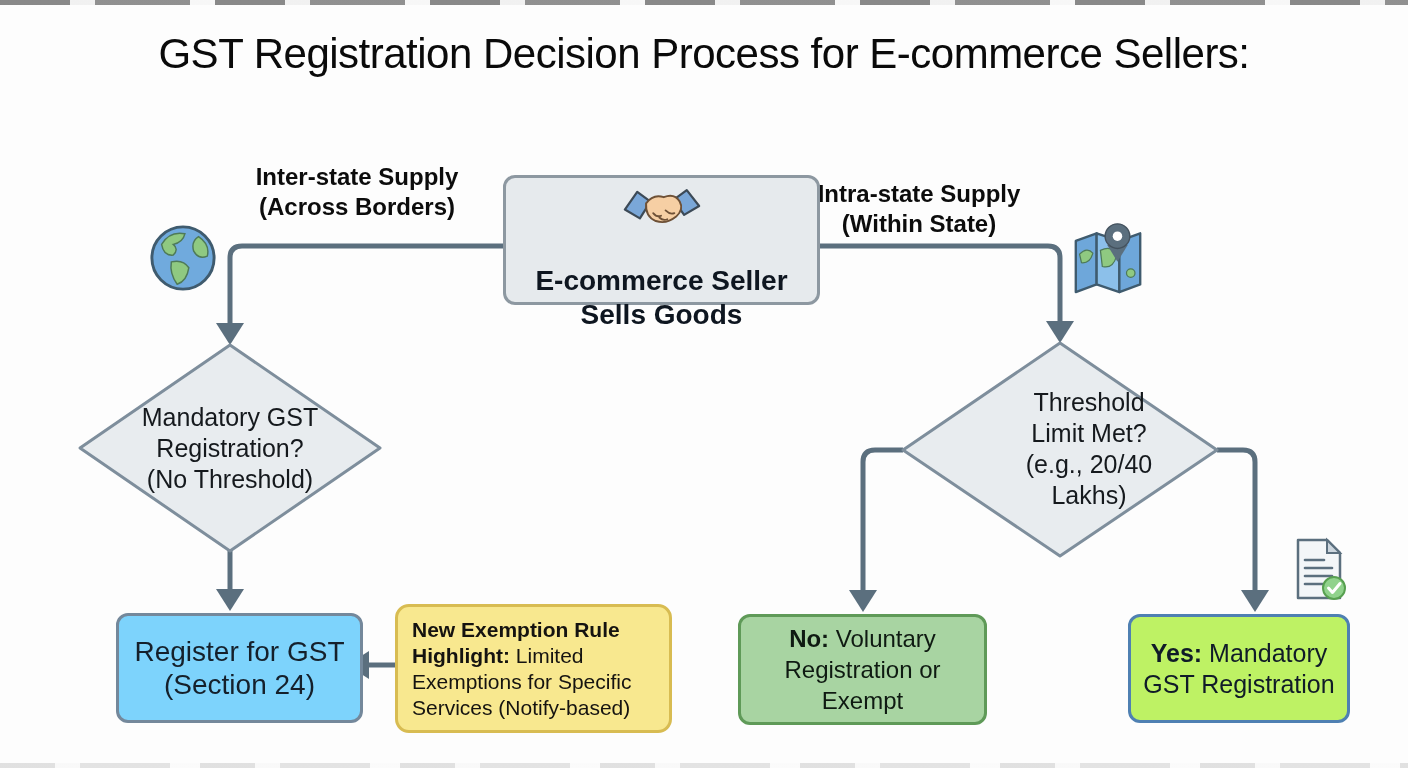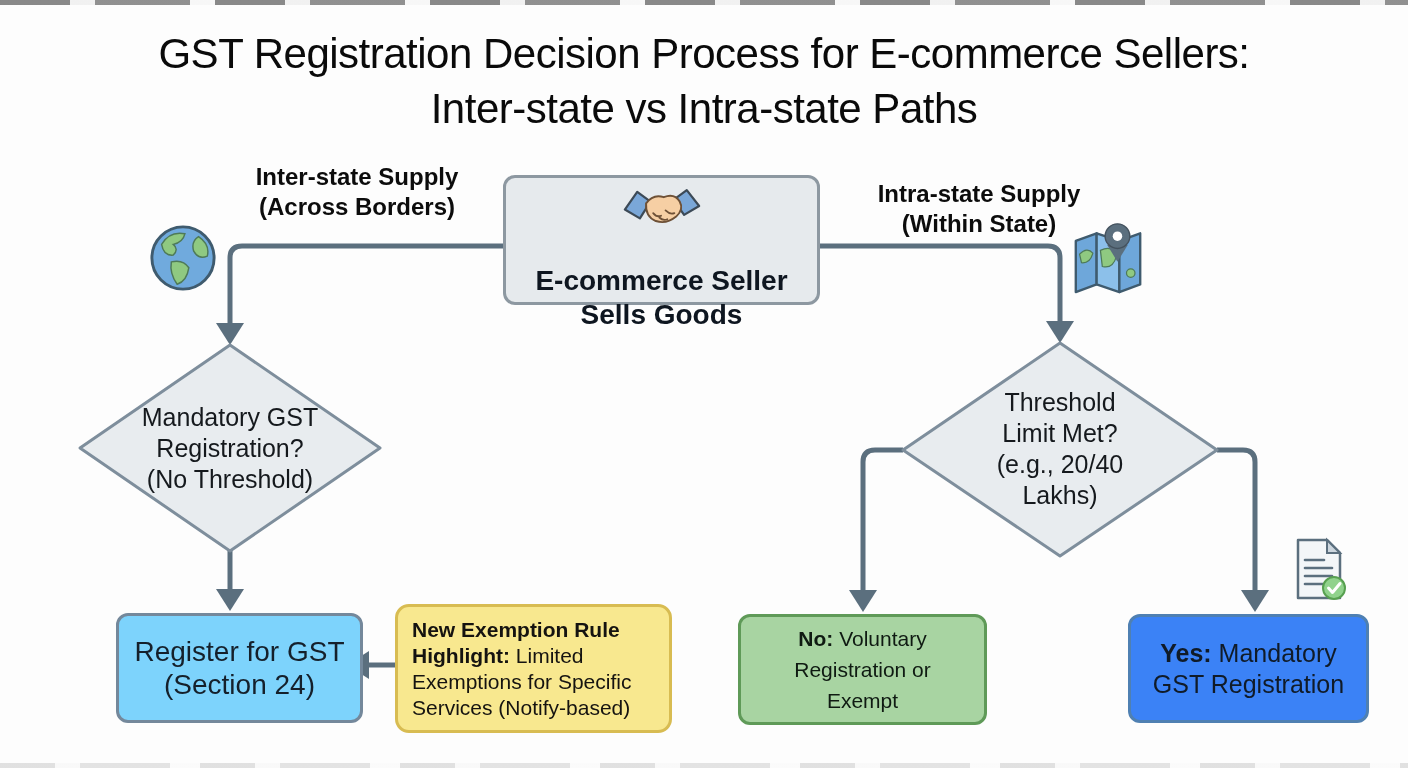--- a/index.html
+++ b/index.html
@@ -25,22 +25,22 @@
   .node{border-radius:12px;border:3px solid;box-sizing:border-box;display:flex;flex-direction:column;
         align-items:center;justify-content:center;text-align:center;white-space:pre-line;}
   .box-seller{left:503px;top:175px;width:317px;height:130px;background:#e6eaed;border-color:#8d98a1;
               font-weight:700;font-size:28px;line-height:34px;color:#0e1620;gap:1px;}
   .box-register{left:116px;top:613px;width:247px;height:110px;background:#7dd3fc;border-color:#74889b;
                 font-size:28px;line-height:33px;color:#15202b;}
   .box-note{left:395px;top:604px;width:277px;height:129px;background:#f8e88f;border-color:#d8bc52;border-radius:14px;
             align-items:flex-start;text-align:left;justify-content:center;padding:8px 14px;
             font-size:21px;line-height:26px;color:#151310;}
   .box-no{left:738px;top:614px;width:249px;height:111px;background:#a8d4a2;border-color:#5f9a58;
-          font-size:21px;line-height:31px;color:#0f1a12;}
-  .box-yes{left:1128px;top:614px;width:241px;height:109px;background:#3b82f6;border-color:#4f80b2;
+          font-size:24px;line-height:31px;color:#0f1a12;}
+  .box-yes{left:1128px;top:614px;width:222px;height:109px;background:#bef264;border-color:#4f80b2;
            font-size:25px;line-height:31px;color:#101b28;}
   .lead{font-weight:700;}
 
   .diamond-label{font-size:25px;line-height:31px;text-align:center;white-space:pre-line;color:#15191d;}
 
   svg{display:block;}
   .icon{pointer-events:none;}
 </style>
 </head>
 <body>
@@ -64,25 +64,24 @@
       <polygon points="849,590 877,590 863,612"></polygon>
       <polygon points="1241,590 1269,590 1255,612"></polygon>
     </g>
     <g fill="#e8ecef" stroke="#7e8e9c" stroke-width="3" stroke-linejoin="round">
       <polygon points="230,345 380,448 230,551 80,448"></polygon>
       <polygon points="1060,343 1217,450 1060,556 903,450"></polygon>
     </g>
   </svg>
 
   <div class="abs title title-1">GST Registration Decision Process for E-commerce Sellers:</div>
-  <div class="abs title title-2">Inter-state vs Intra-state Paths</div>
 
   <div class="abs branch-label" style="left:225px;top:162px;width:264px;">Inter-state Supply
 (Across Borders)</div>
-  <div class="abs branch-label" style="left:847px;top:179px;width:264px;text-align:center;">Intra-state Supply
+  <div class="abs branch-label" style="left:787px;top:179px;width:264px;text-align:center;">Intra-state Supply
 (Within State)</div>
 
   <div class="abs icon" style="left:148px;top:222px;">
     <svg width="70" height="72" viewBox="0 0 72 72">
       <circle cx="36" cy="36" r="32" fill="#70aadd" stroke="#3f5b6e" stroke-width="3"></circle>
       <g fill="#8fc981" stroke="#4e7a58" stroke-width="1.5">
         <path d="M 14 22 Q 22 8 38 11 Q 36 20 26 22 Q 32 27 26 33 Q 16 34 14 22 Z"></path>
         <path d="M 52 14 Q 64 22 61 34 Q 52 38 47 29 Q 44 19 52 14 Z"></path>
         <path d="M 24 40 Q 36 37 42 46 Q 40 60 30 63 Q 22 52 24 40 Z"></path>
       </g>
@@ -125,21 +124,21 @@
             <path d="M 45 39 q 4 4 9 2"></path>
             <path d="M 52 31 q 5 5 10 3"></path>
           </g>
         </g>
       </svg>
     </span>
     <span>E-commerce Seller
 Sells Goods</span>
   </div>
 
-  <div class="abs diamond-label" style="left:975px;top:387px;width:170px;">Threshold
+  <div class="abs diamond-label" style="left:1004px;top:387px;width:170px;">Threshold
 Limit Met?
 (e.g., 20/40
 Lakhs)</div>
 
   <div class="abs node box-register">
     <span>Register for GST
 (Section 24)</span>
   </div>
 
   <div class="abs node box-note">

